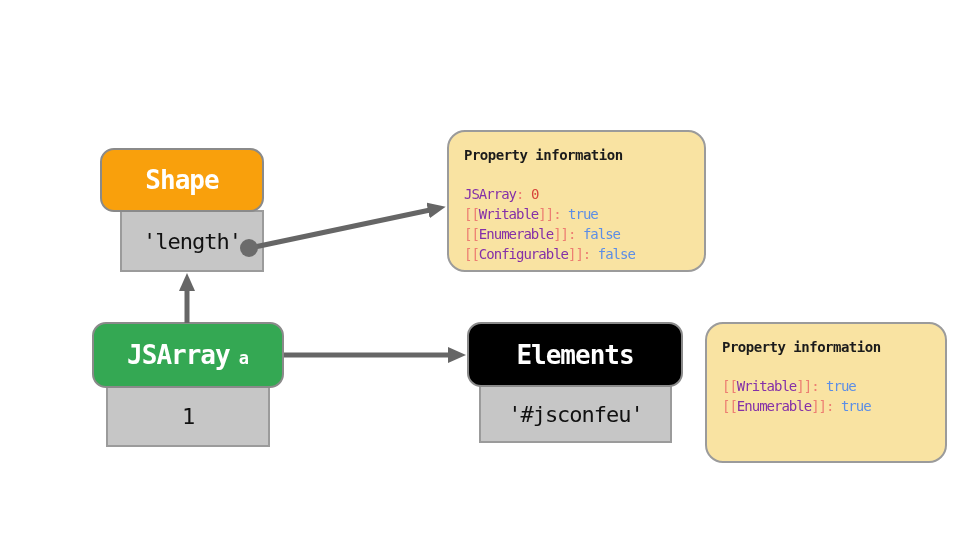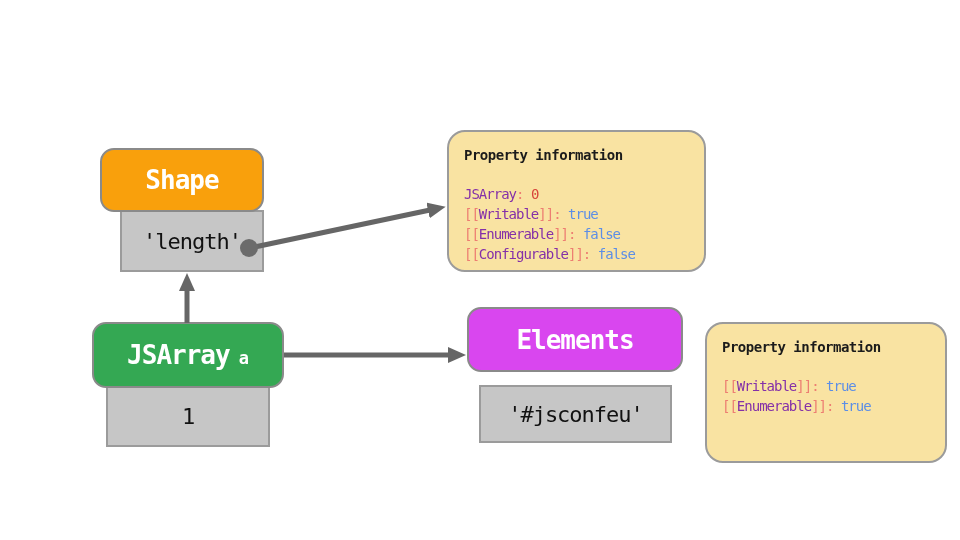--- a/index.html
+++ b/index.html
@@ -17,21 +17,21 @@
   
   .node-header{
     position:absolute;border:2px solid #8A8A8A;border-radius:14px;
     display:flex;align-items:center;justify-content:center;
     color:#ffffff;font-weight:bold;z-index:3;box-sizing:border-box;
   }
   .hdr-text{font-size:26px;letter-spacing:-1px;}
   .hdr-sub{font-size:17px;margin-left:9px;letter-spacing:0;}
   .shape-header{left:100px;top:148px;width:164px;height:64px;background:#F9A00C;}
   .jsarray-header{left:92px;top:322px;width:192px;height:66px;background:#34A853;}
-  .elements-header{left:467px;top:307px;width:216px;height:65px;background:#d946ef;}
+  .elements-header{left:467px;top:322px;width:216px;height:65px;background:#000000;}
   
   .node-cell{
     position:absolute;background:#C6C6C6;border:2px solid #9B9B9B;
     display:flex;align-items:center;justify-content:center;
     color:#111;font-size:22px;z-index:1;box-sizing:border-box;letter-spacing:-1px;
   }
   .shape-cell{left:120px;top:210px;width:144px;height:62px;}
   .jsarray-cell{left:106px;top:386px;width:164px;height:61px;}
   .elements-cell{left:479px;top:385px;width:193px;height:58px;}
   

